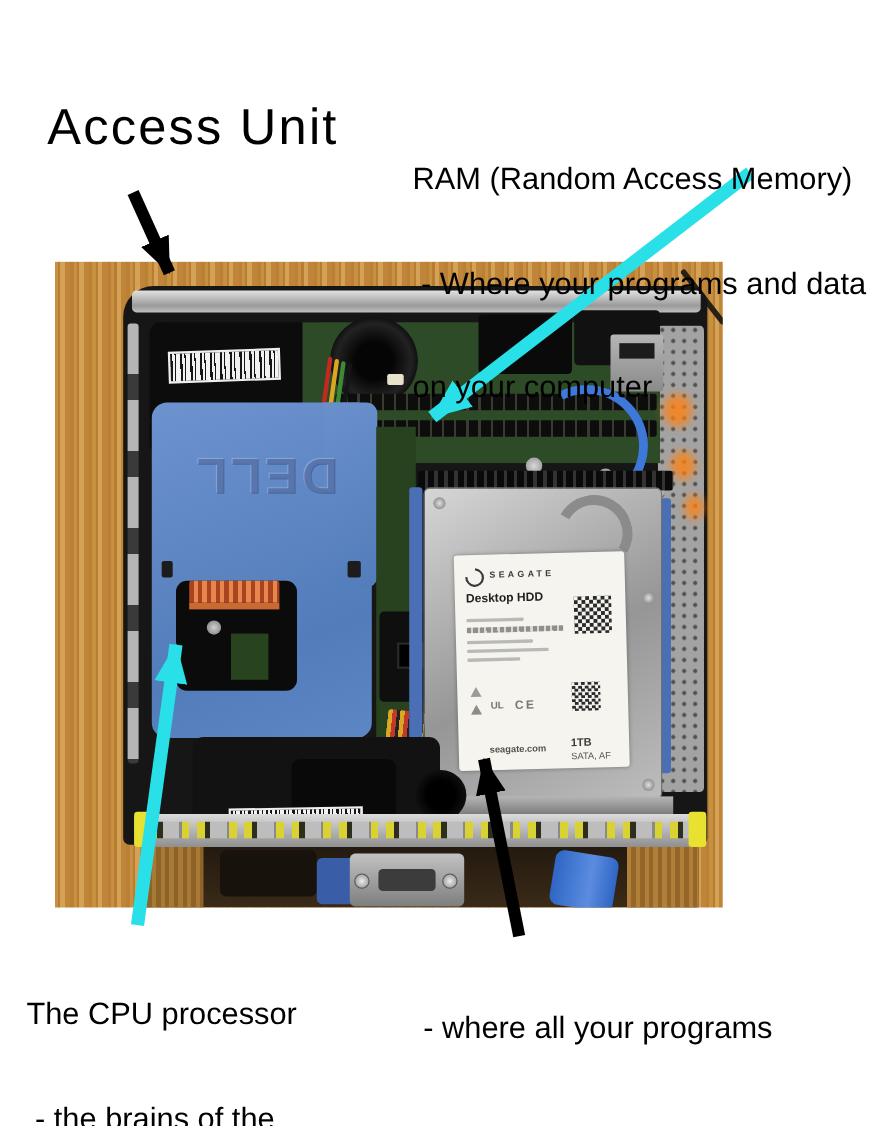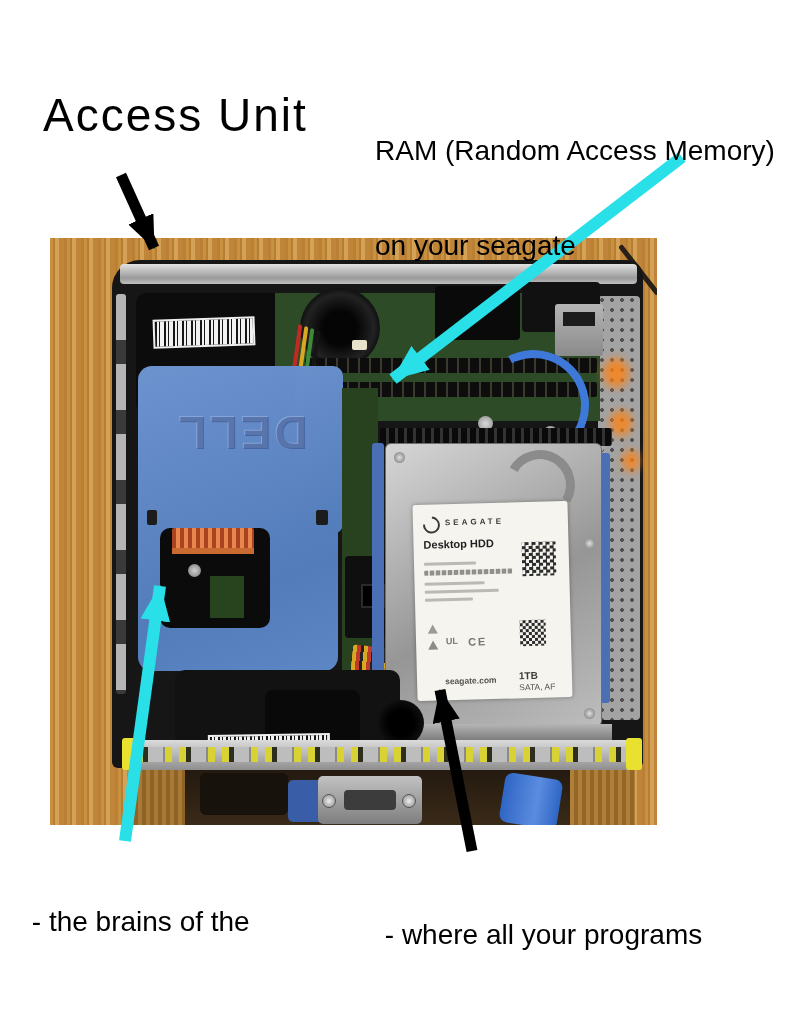--- a/index.html
+++ b/index.html
@@ -1,21 +1,21 @@
 <!DOCTYPE html>
 <html><head>
 <meta charset="utf-8">
 <style>
   html,body{margin:0;padding:0;background:#fff;}
   .canvas{position:relative;width:791px;height:1024px;background:#ffffff;overflow:hidden;
           font-family:"Liberation Sans", sans-serif;color:#000;}
   
   .title{position:absolute;left:43px;top:88px;font-size:46px;letter-spacing:2px;z-index:30;}
   .ann{position:absolute;font-size:28px;line-height:31.5px;z-index:30;white-space:pre;}
-  #ann-ram{left:375px;top:72px;}
+  #ann-ram{left:375px;top:84px;}
   #ann-cpu{left:24px;top:843px;}
   #ann-hdd{left:377px;top:856px;}
   
   #arrows{position:absolute;left:0;top:0;z-index:20;pointer-events:none;}
   
   .photo{position:absolute;left:50px;top:238px;width:607px;height:587px;overflow:hidden;z-index:10;
          background:repeating-linear-gradient(90deg,#c8913f 0 3px,#b97c33 3px 5px,#d4a257 5px 9px,#c08538 9px 14px,#ba8136 14px 17px);}
   .photo *{position:absolute;}
   .table-cable{left:572px;top:6px;width:62px;height:5px;background:#262018;transform:rotate(52deg);transform-origin:left top;border-radius:3px;}
   .case{left:62px;top:22px;width:531px;height:508px;background:#161616;border-radius:28px 16px 6px 6px;}
@@ -211,24 +211,26 @@
     <line x1="121" y1="175" x2="154" y2="248" stroke="#000000" stroke-width="11" marker-end="url(#head-black)"></line>
     <line x1="682" y1="157" x2="393" y2="379" stroke="#29DFE8" stroke-width="12" marker-end="url(#head-cyan)"></line>
     <line x1="125" y1="841" x2="160" y2="586" stroke="#29DFE8" stroke-width="12" marker-end="url(#head-cyan)"></line>
     <line x1="472" y1="851" x2="440" y2="690" stroke="#000000" stroke-width="11" marker-end="url(#head-black)"></line>
   </svg>
 
   <div class="title">Access Unit</div>
 
   <div class="ann" id="ann-ram">
     <div>RAM (Random Access Memory)</div>
-    <div>on your seagate</div>
+    <div> - Where your programs and data</div>
+    <div>on your computer</div>
   </div>
 
   <div class="ann" id="ann-cpu">
+    <div>The CPU processor</div>
     <div> - the brains of the</div>
     
     
     
   </div>
 
   <div class="ann" id="ann-hdd">
     <div> - where all your programs</div>
     
     

